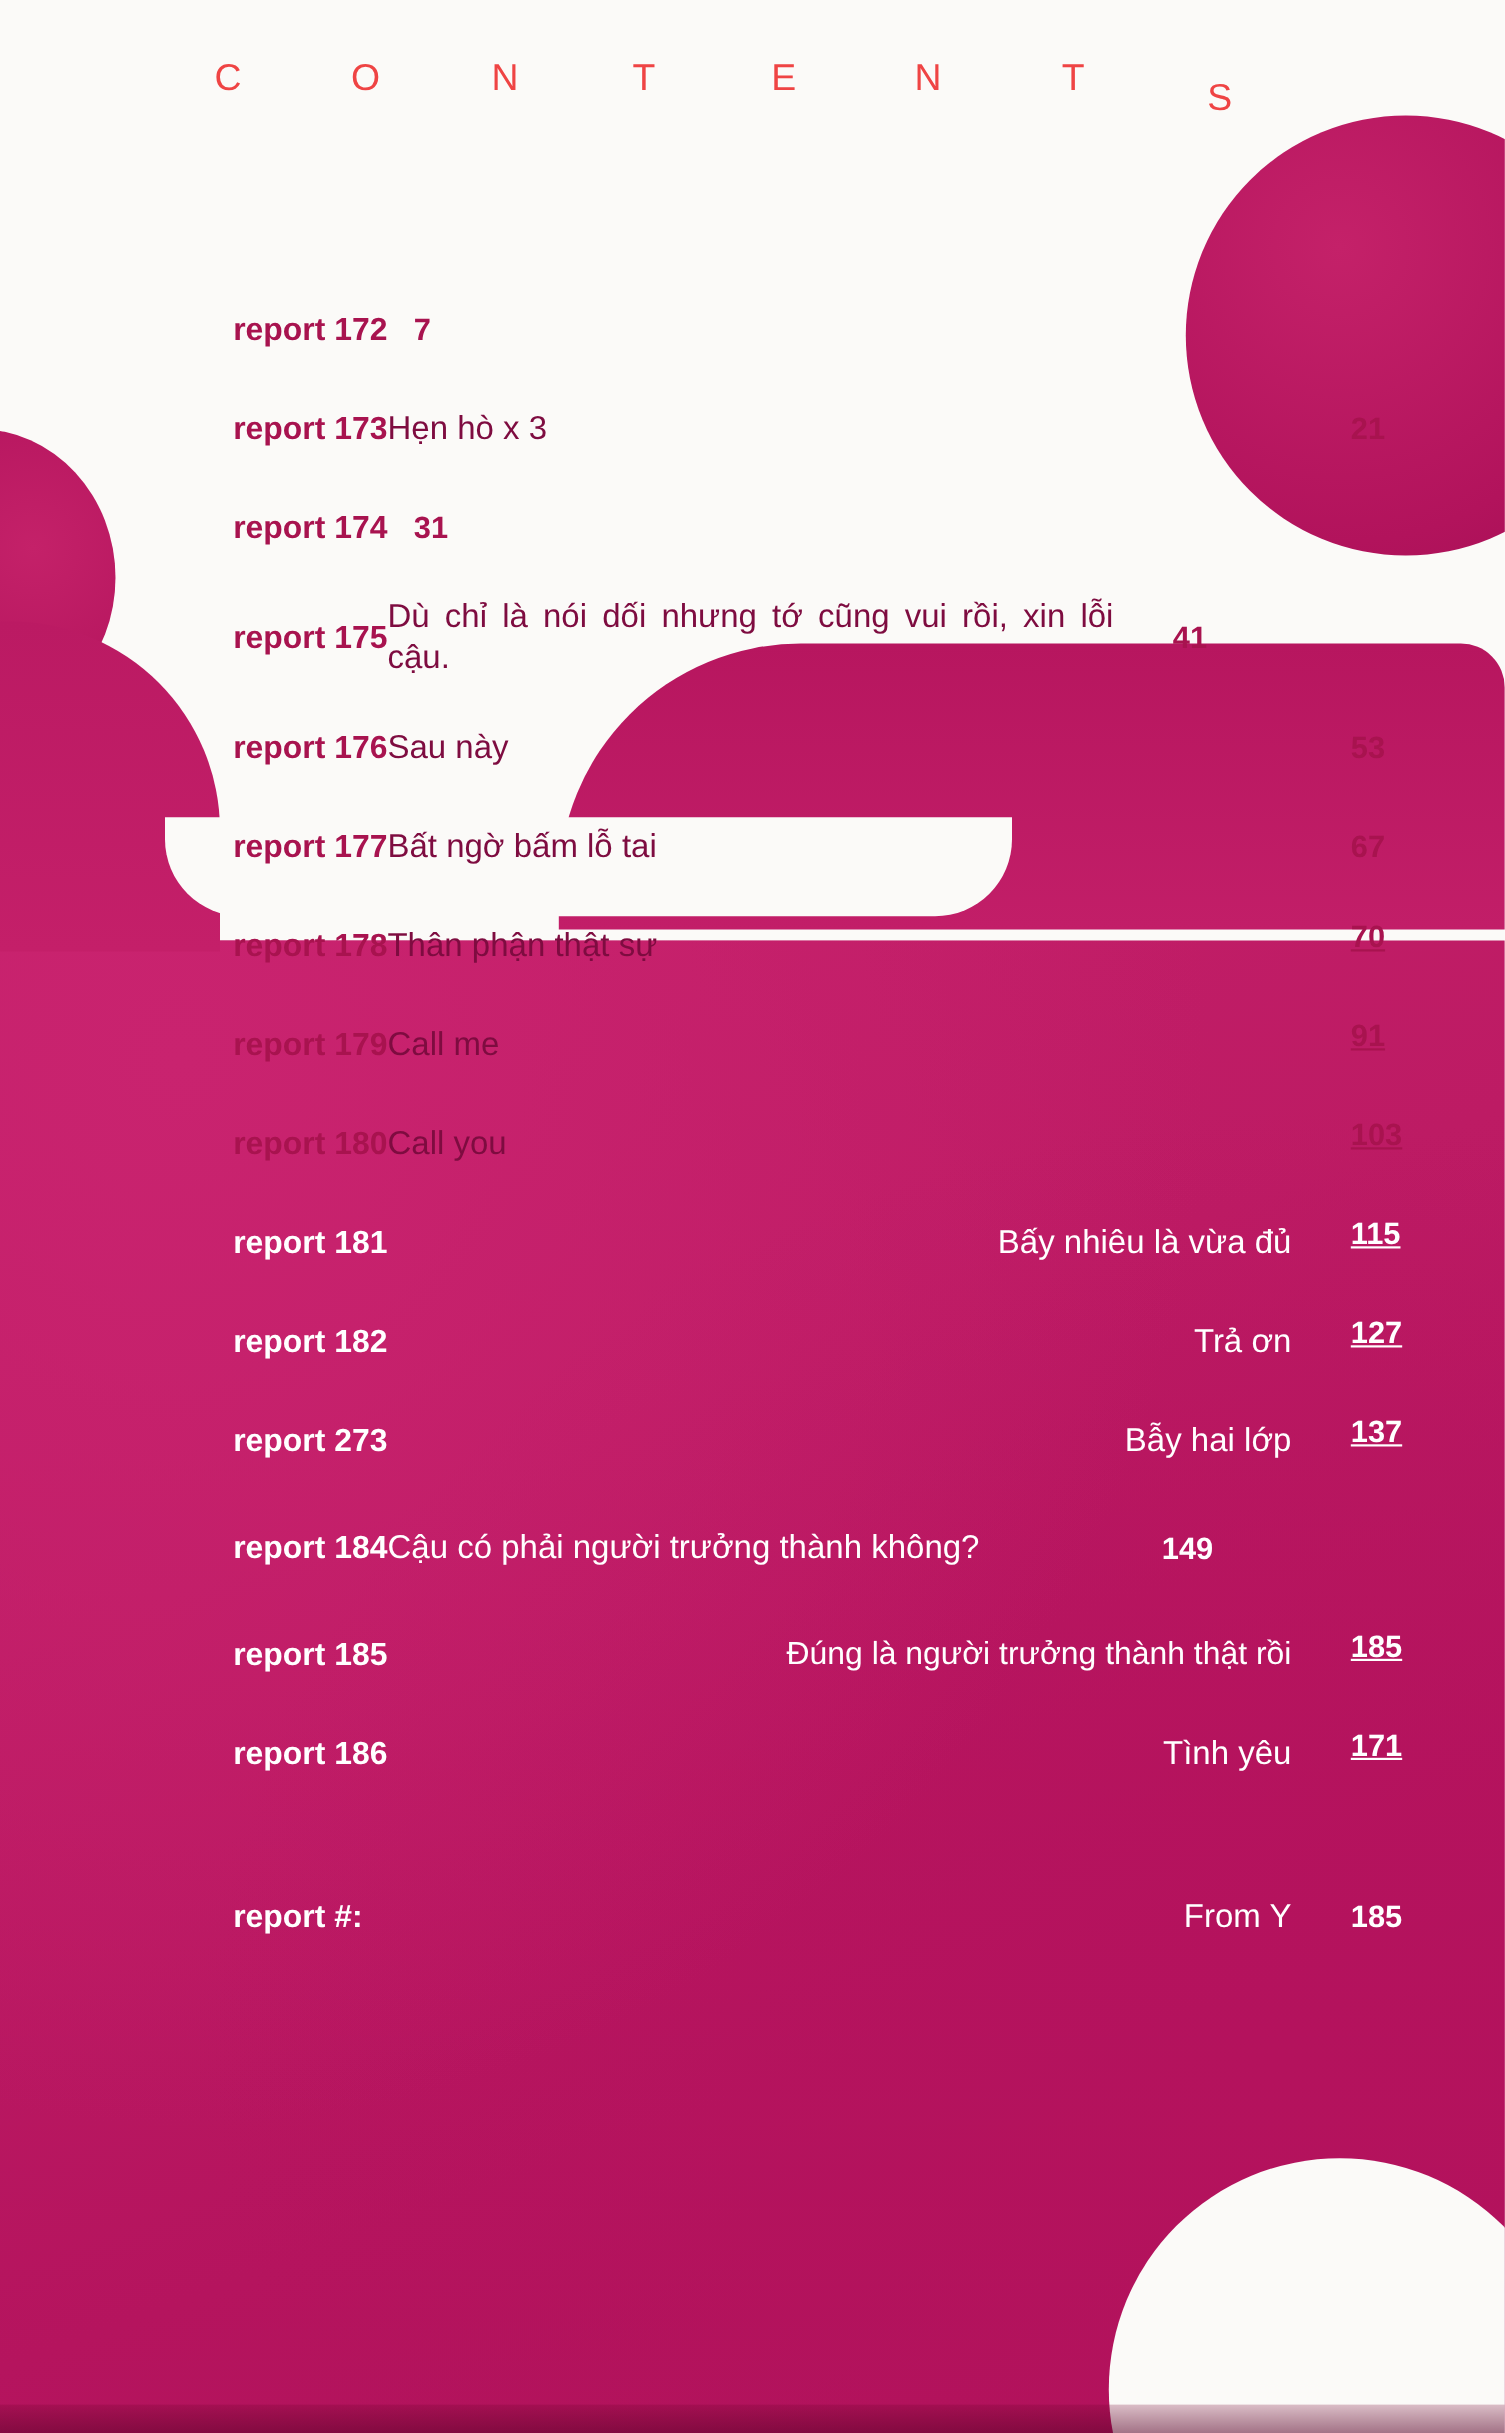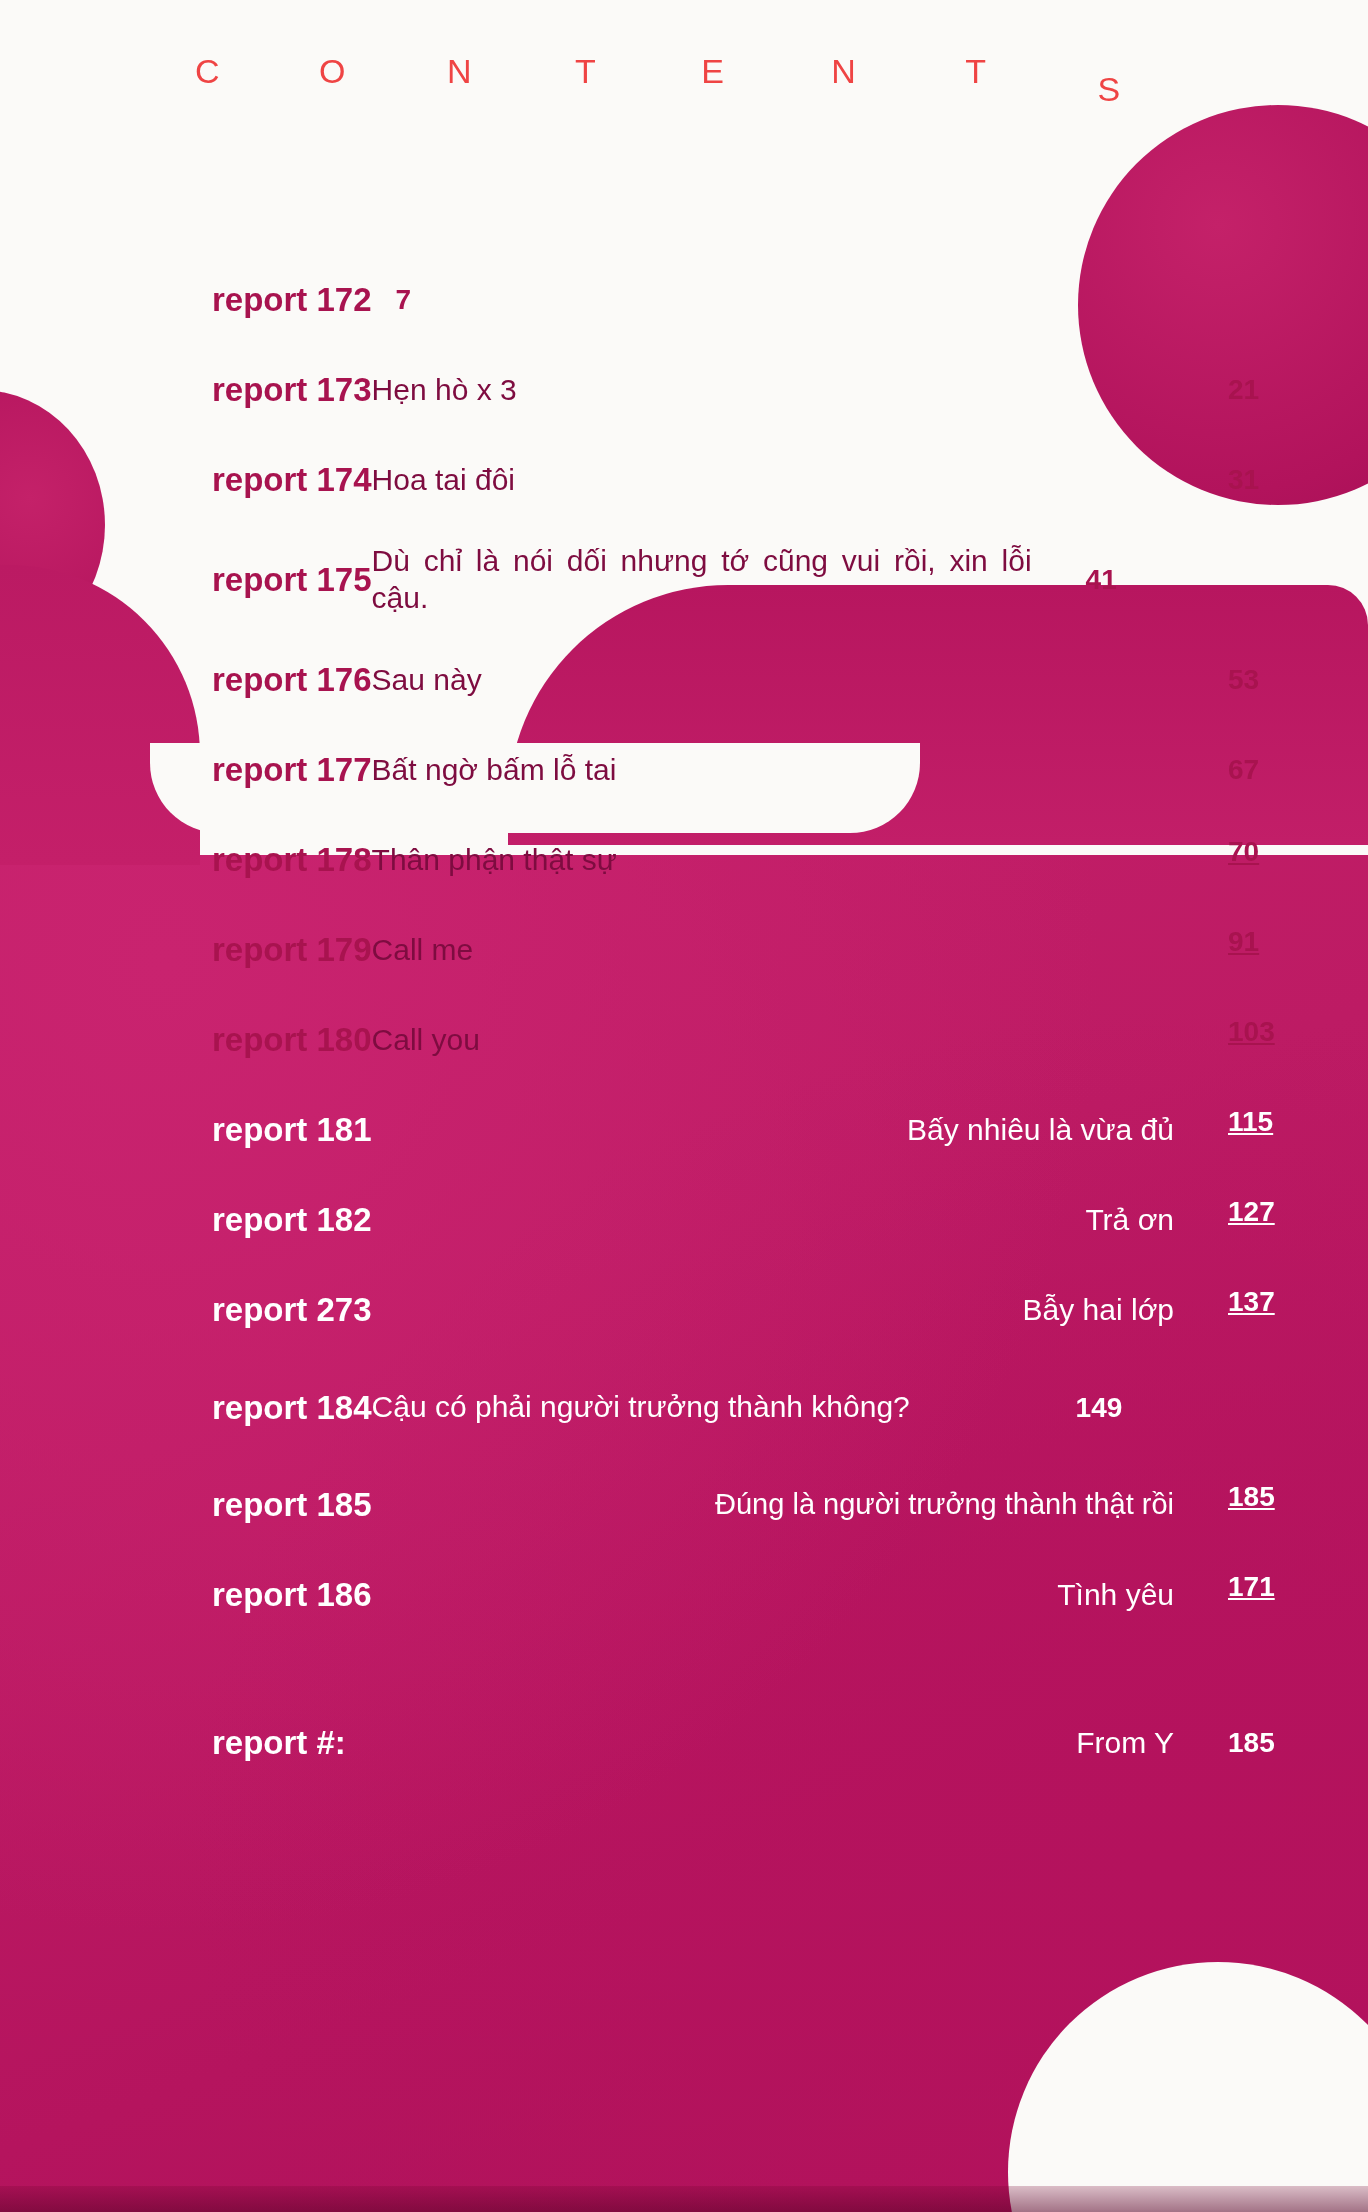--- a/index.html
+++ b/index.html
@@ -134,21 +134,21 @@
     position: relative;
     display: flex;
     align-items: center;
     min-height: 90px;
     padding: 0 0 0 0;
   }
   .row .rep {
     flex: 0 0 240px;
     padding-left: 212px;
     box-sizing: border-box;
-    font-size: 33px;
+    font-size: 29px;
     font-weight: bold;
     color: #a8134f;
     white-space: nowrap;
   }
   .row .ttl {
     flex: 1 1 auto;
     padding-right: 30px;
     font-size: 30px;
     color: #7e0c40;
     line-height: 1.22;
@@ -218,21 +218,20 @@
     </div>
 
     <div class="row">
       <div class="rep">report 173</div>
       <div class="ttl">Hẹn hò x 3</div>
       <div class="pg">21</div>
     </div>
 
     <div class="row">
       <div class="rep">report 174</div>
-      <div class="ttl">Hoa tai đôi</div>
       <div class="pg">31</div>
     </div>
 
     <div class="row justify" style="min-height:110px;">
       <div class="rep">report 175</div>
       <div class="ttl" style="max-width:660px;">Dù chỉ là nói dối nhưng tớ cũng vui rồi, xin lỗi cậu.</div>
       <div class="pg">41</div>
     </div>
 
     <div class="row">

